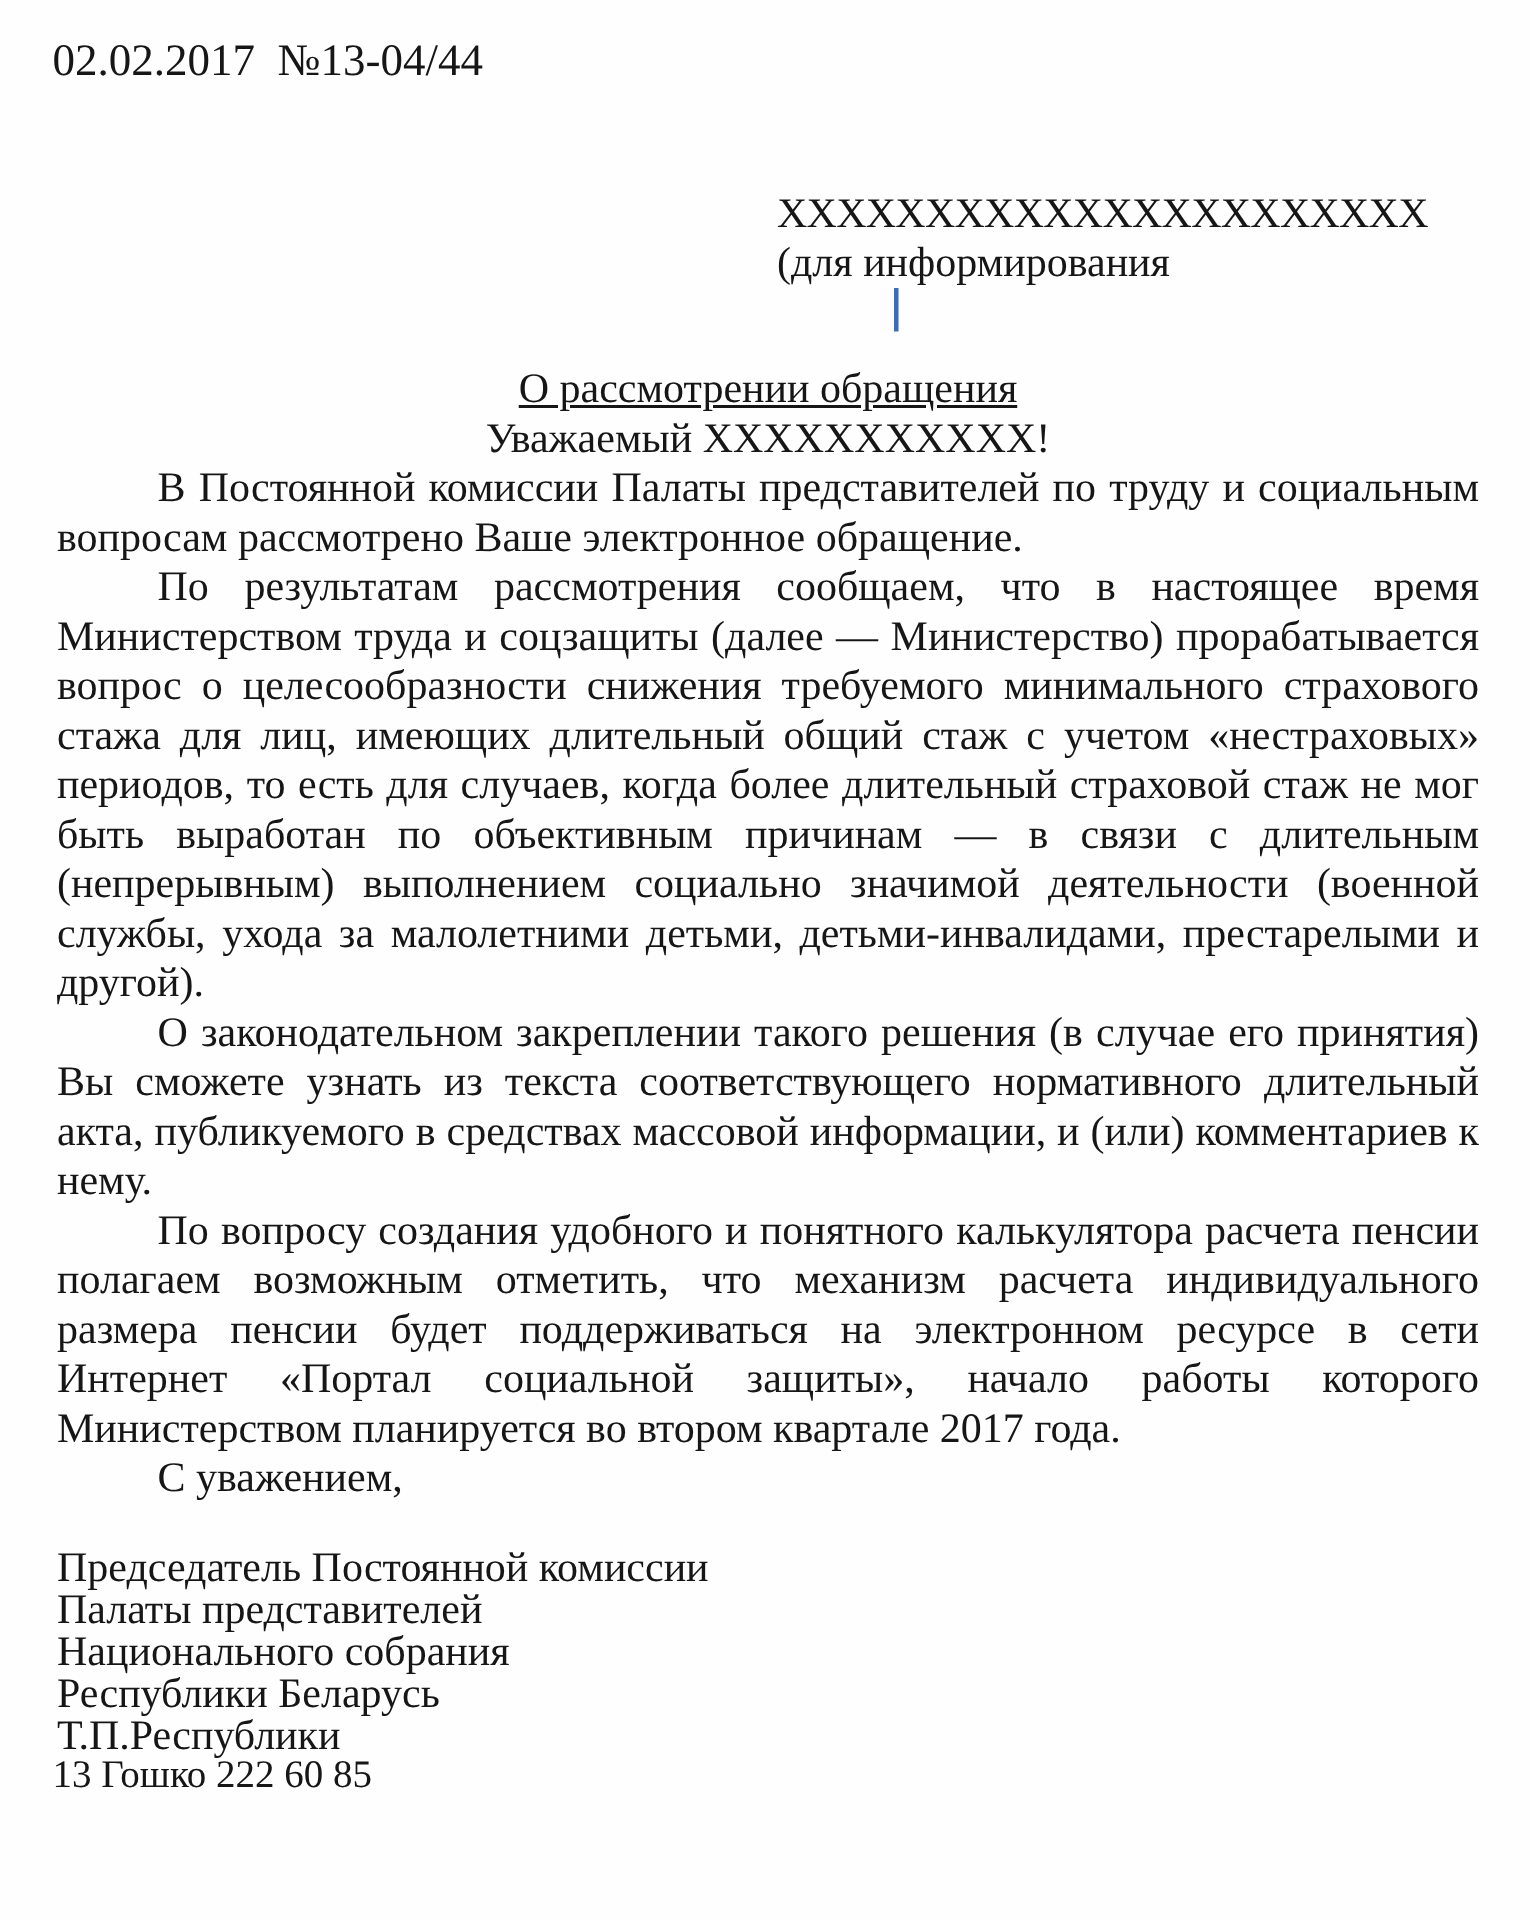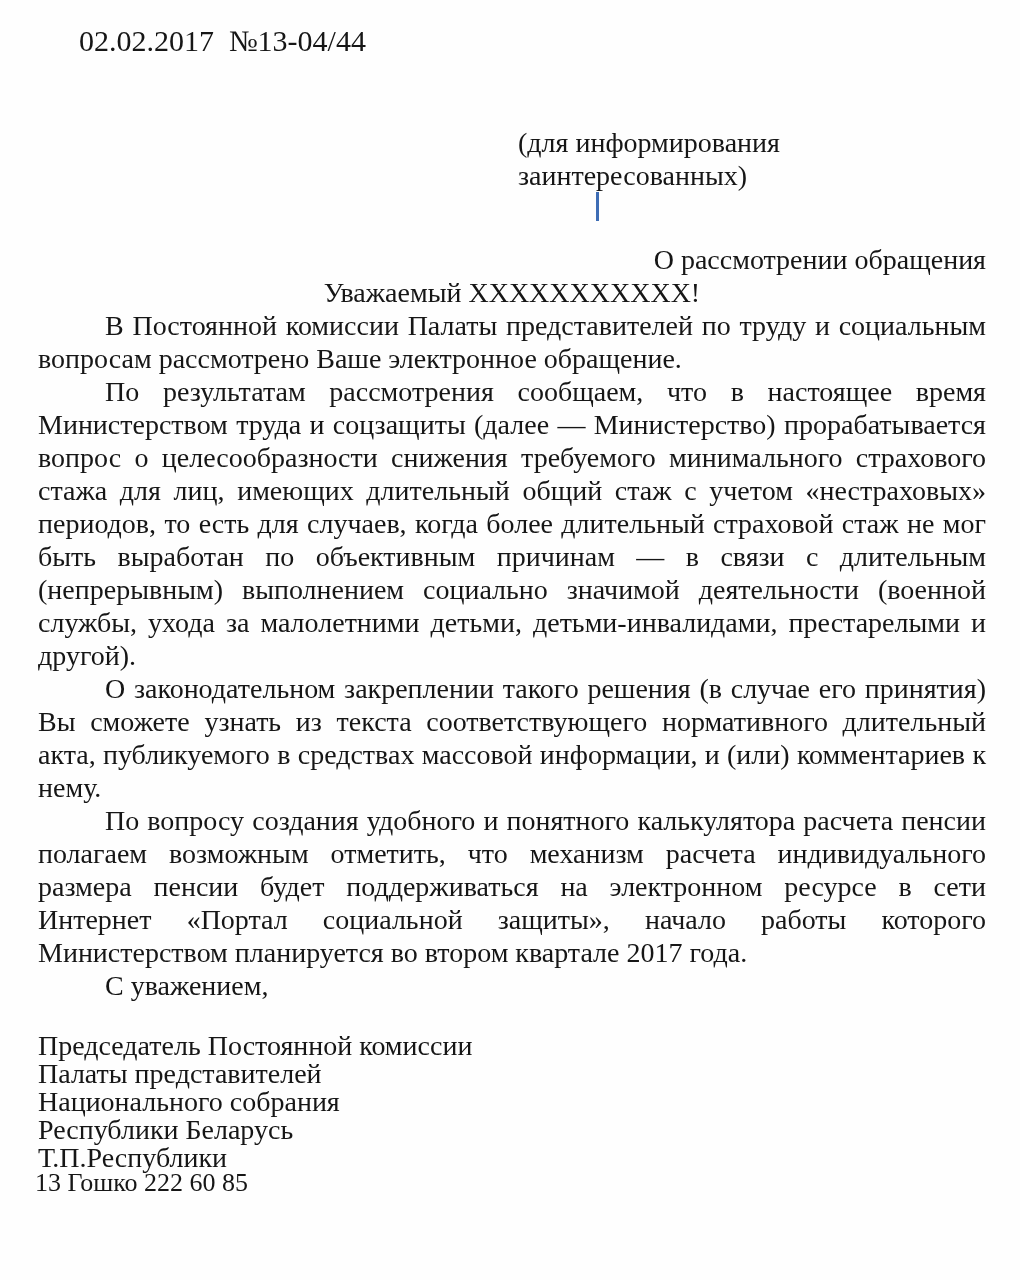--- a/index.html
+++ b/index.html
@@ -12,21 +12,20 @@
     font-family: "Liberation Serif", "DejaVu Serif", serif;
     color: #161616;
     overflow: hidden;
   }
   .ref {
     position: absolute;
     left: 35px;
     top: 24px;
     font-size: 30px;
     white-space: pre;
-    margin-left: 44px;
   }
   .recipient {
     position: absolute;
     left: 518px;
     top: 126px;
     width: 470px;
     font-size: 28px;
     line-height: 33px;
   }
   .recipient .masked {
@@ -42,21 +41,21 @@
     background: #3e6db5; 
   }
   .flow {
     position: absolute;
     left: 38px;
     top: 243px;
     width: 948px;
     font-size: 28px;
     line-height: 33px;
   }
-  .subject { text-align: right; }
+  .subject { text-align: center; text-decoration: underline; }
   .salutation { text-align: center; }
   .flow p.body-par {
     text-align: justify;
     text-indent: 67px;
   }
   .flow p.closing {
     text-align: left;
     text-indent: 67px;
   }
   .signature {
@@ -81,22 +80,22 @@
   }
 </style>
 </head>
 <body>
 
 <div class="page">
 
   <div class="ref">02.02.2017  №13-04/44</div>
 
   <div class="recipient">
+    <div class="masked">XXXXXXXXXXXXXXXXXXXXXX</div>
     <div>(для информирования</div>
-    <div>заинтересованных)</div>
   </div>
 
   <div class="caret" style="background: rgb(62, 109, 181);"></div>
 
   <div class="flow">
     <div class="subject">О рассмотрении обращения</div>
     <div class="salutation">Уважаемый XXXXXXXXXXX!</div>
     <p class="body-par">В Постоянной комиссии Палаты представителей по труду и социальным вопросам рассмотрено Ваше электронное обращение.</p>
     <p class="body-par">По результатам рассмотрения сообщаем, что в настоящее время Министерством труда и соцзащиты (далее — Министерство) прорабатывается вопрос о целесообразности снижения требуемого минимального страхового стажа для лиц, имеющих длительный общий стаж с учетом «нестраховых» периодов, то есть для случаев, когда более длительный страховой стаж не мог быть выработан по объективным причинам — в связи с длительным (непрерывным) выполнением социально значимой деятельности (военной службы, ухода за малолетними детьми, детьми-инвалидами, престарелыми и другой).</p>
     <p class="body-par">О законодательном закреплении такого решения (в случае его принятия) Вы сможете узнать из текста соответствующего нормативного длительный акта, публикуемого в средствах массовой информации, и (или) комментариев к нему.</p>

